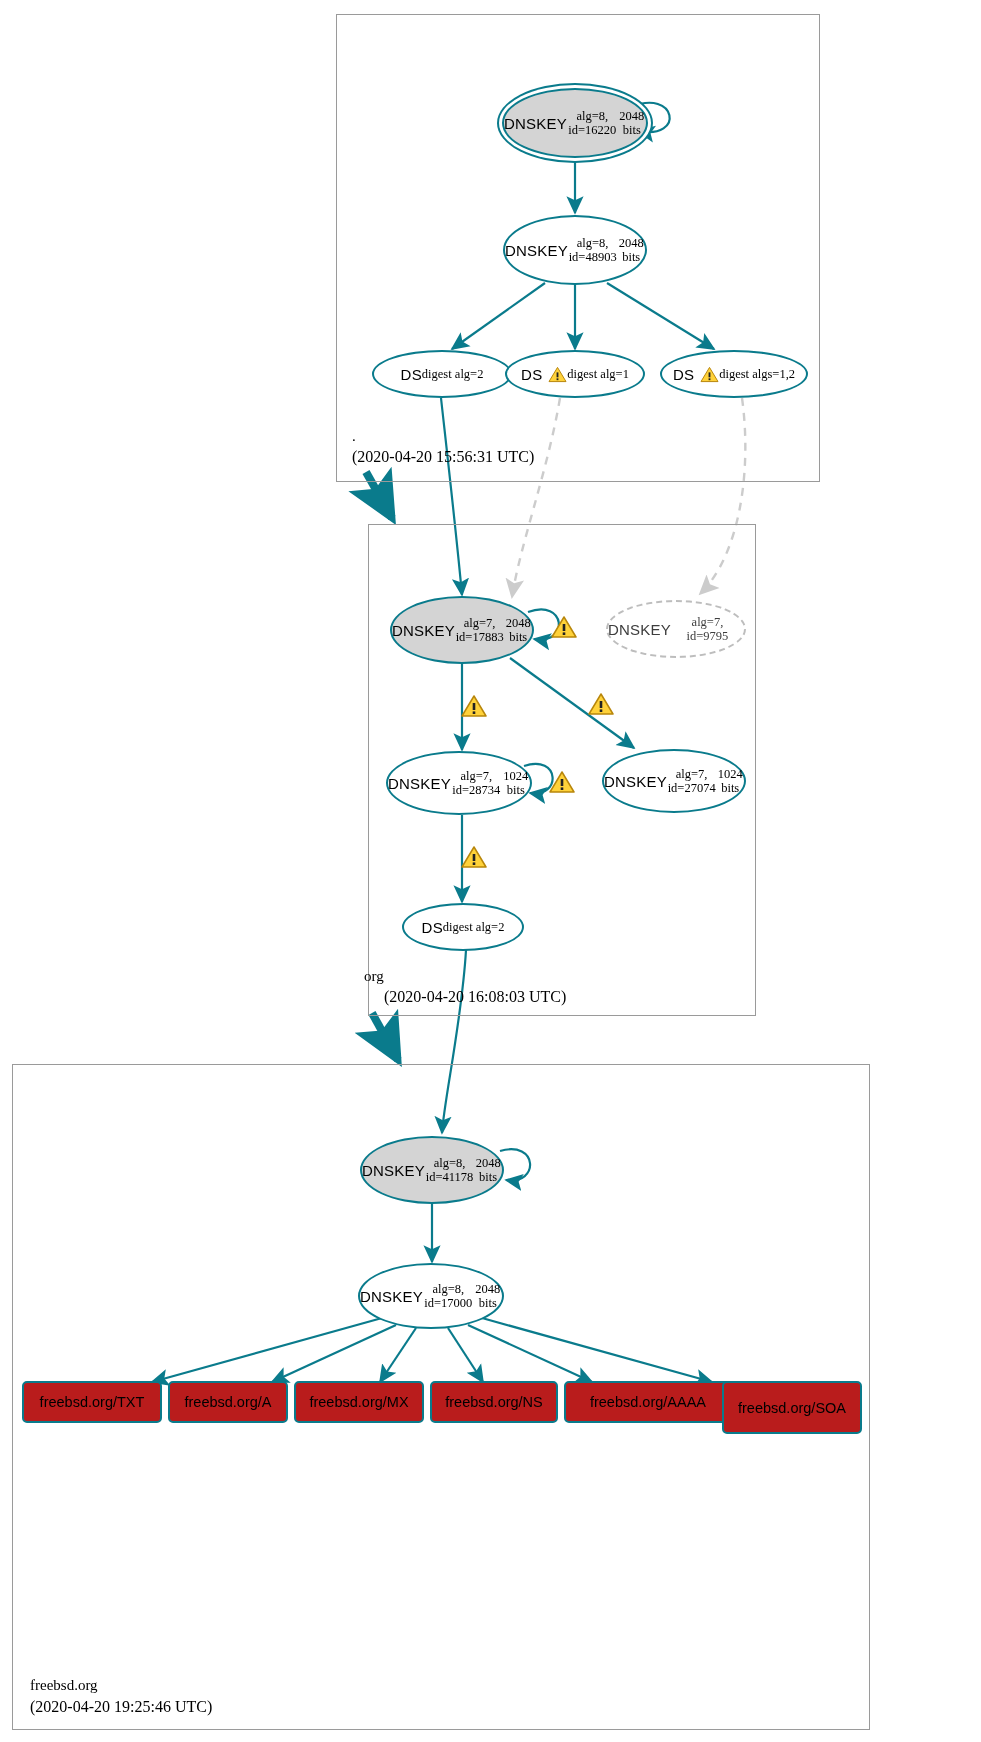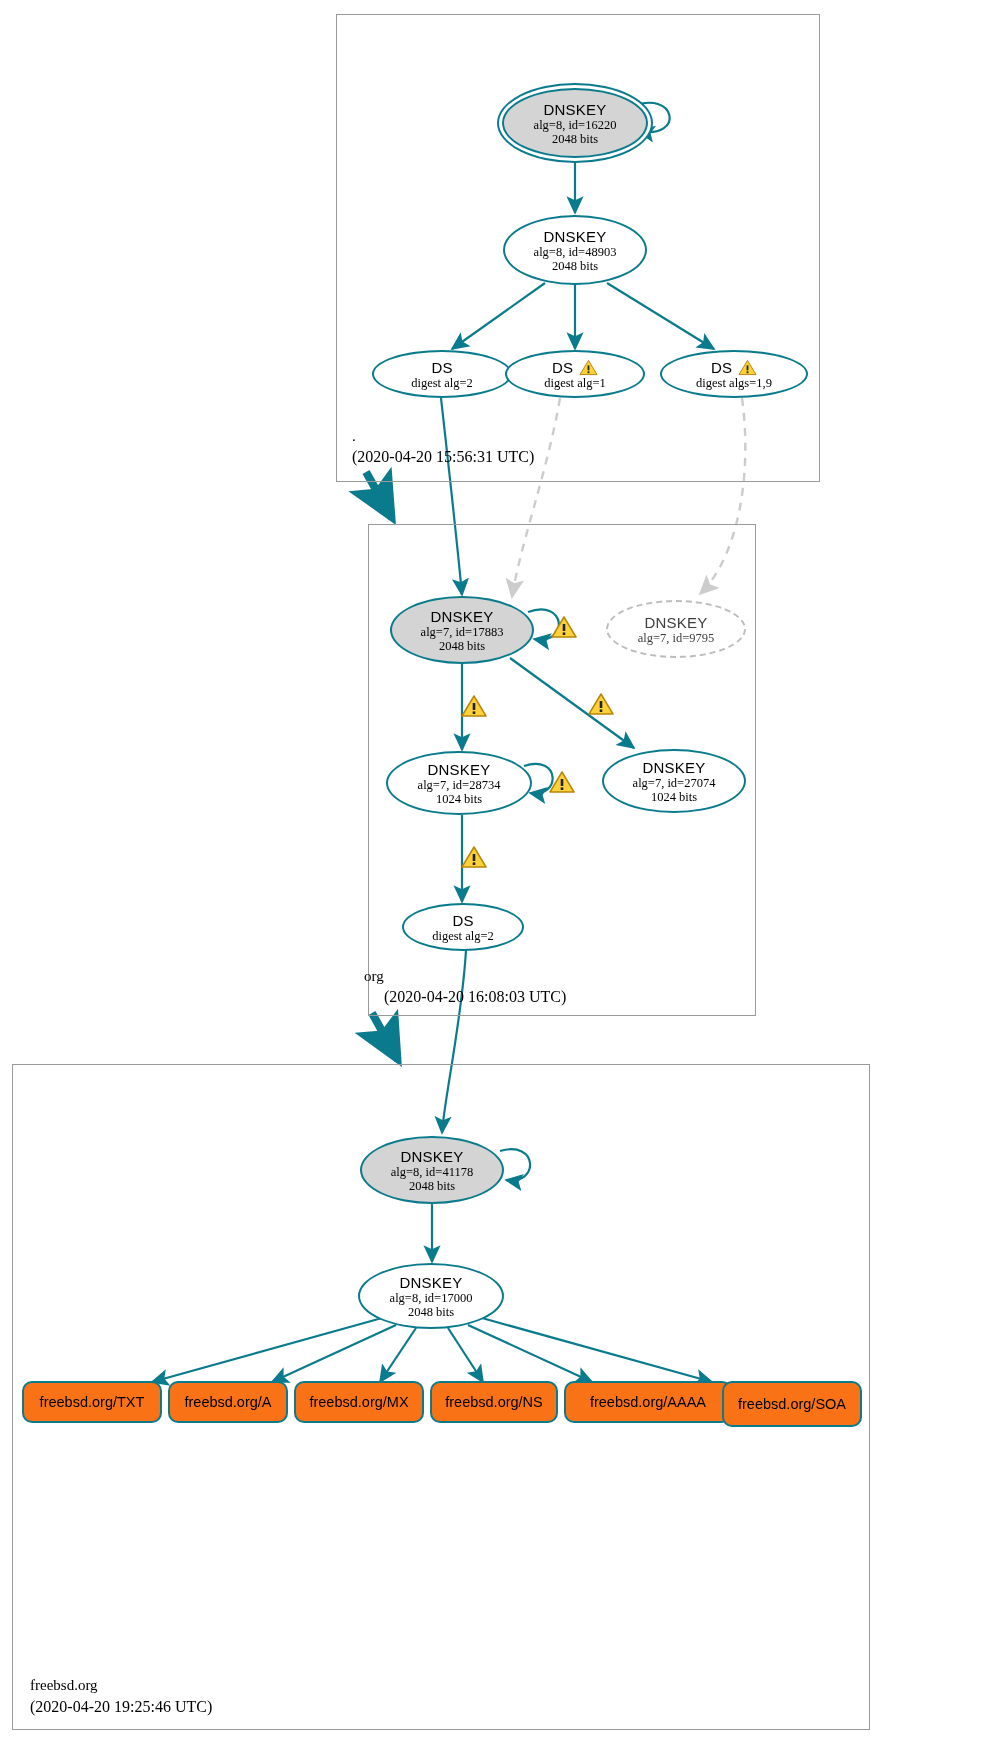--- a/index.html
+++ b/index.html
@@ -10,35 +10,35 @@
   #stage{position:absolute;inset:0;width:981px;height:1742px;}
   svg#edges{position:absolute;left:0;top:0;width:981px;height:1742px;pointer-events:none;}
 
   
   .zone{position:absolute;border:1px solid #9a9a9a;background:transparent;box-sizing:border-box;}
   .zone-label{position:absolute;font-family:"Liberation Serif",serif;color:#000;white-space:nowrap;}
   .zone-name{font-size:15px;line-height:17px;}
   .zone-time{font-size:16px;line-height:16px;}
 
   
-  .node{position:absolute;box-sizing:border-box;display:flex;flex-direction:column;
-        align-items:center;justify-content:center;
+  .node{position:absolute;box-sizing:border-box;display:flex;flex-direction:row;
+        align-items:center;justify-content:center;text-align:center;
         border-radius:50%;border:2px solid #0a7b8c;background:#ffffff;color:#000;}
   .node .t1{font-family:"Liberation Sans",sans-serif;font-size:15px;line-height:17px;letter-spacing:.2px;}
   .node .t2{font-family:"Liberation Serif",serif;font-size:12.5px;line-height:14px;}
   .node .t3{font-family:"Liberation Serif",serif;font-size:12.5px;line-height:14px;}
   .node.secure{background:#d4d4d4;}
   .node.ksk{box-shadow:0 0 0 3px #ffffff, 0 0 0 5px #0a7b8c;}
   .node.ghost{border:2px dashed #bdbdbd;background:#ffffff;color:#4d4d4d;}
   .node.ghost .t1{color:#3d3d3d;}
   .node.ghost .t2{color:#3d3d3d;}
 
   
   .rrset{position:absolute;box-sizing:border-box;display:flex;align-items:center;justify-content:center;
-         border:2px solid #0a7b8c;border-radius:10px;background:#f97316;color:#000;
+         border:2px solid #0a7b8c;border-radius:5px;background:#b91c1c;color:#000;
          font-family:"Liberation Sans",sans-serif;font-size:14.5px;white-space:nowrap;}
 
   
   .warn{position:absolute;width:26px;height:24px;}
   .warn svg{display:block;width:26px;height:24px;}
   .node .warn-inline{position:static;display:inline-block;vertical-align:-5px;margin-left:6px;width:19px;height:17px;}
   .node .warn-inline svg{width:19px;height:17px;}
   .hdrline{display:flex;align-items:center;justify-content:center;}
 </style>
 </head>
@@ -140,21 +140,21 @@
     <div class="t1 hdrline">
       <span>DS</span>
       <span class="warn-inline">
         <svg viewBox="0 0 26 24">
             <path d="M13 2 L25 22 L1 22 Z" fill="#ffd23a" stroke="#b8860b" stroke-width="1.4" stroke-linejoin="round"></path>
             <rect x="11.7" y="9" width="2.6" height="7" fill="#222"></rect>
             <rect x="11.7" y="17.4" width="2.6" height="2.6" fill="#222"></rect>
           </svg>
       </span>
     </div>
-    <div class="t2">digest algs=1,9</div>
+    <div class="t2">digest algs=1,2</div>
   </div>
 
   <div class="zone" style="left:368px;top:524px;width:388px;height:492px;"></div>
   <div class="zone-label zone-name" style="left:364px;top:968px;">org</div>
   <div class="zone-label zone-time" style="left:384px;top:989px;">(2020-04-20 16:08:03 UTC)</div>
 
   <div class="node secure" style="left:390px;top:596px;width:144px;height:68px;">
     <div class="t1">DNSKEY</div>
     <div class="t2">alg=7, id=17883</div>
     <div class="t3">2048 bits</div>
@@ -235,15 +235,15 @@
     <div class="t1">DNSKEY</div>
     <div class="t2">alg=8, id=17000</div>
     <div class="t3">2048 bits</div>
   </div>
 
   <div class="rrset" style="left:22px;top:1381px;width:140px;height:42px;">freebsd.org/TXT</div>
   <div class="rrset" style="left:168px;top:1381px;width:120px;height:42px;">freebsd.org/A</div>
   <div class="rrset" style="left:294px;top:1381px;width:130px;height:42px;">freebsd.org/MX</div>
   <div class="rrset" style="left:430px;top:1381px;width:128px;height:42px;">freebsd.org/NS</div>
   <div class="rrset" style="left:564px;top:1381px;width:168px;height:42px;">freebsd.org/AAAA</div>
-  <div class="rrset" style="left:722px;top:1381px;width:140px;height:46px;">freebsd.org/SOA</div>
+  <div class="rrset" style="left:722px;top:1381px;width:140px;height:53px;">freebsd.org/SOA</div>
 
 </div>
 
 </body></html>

